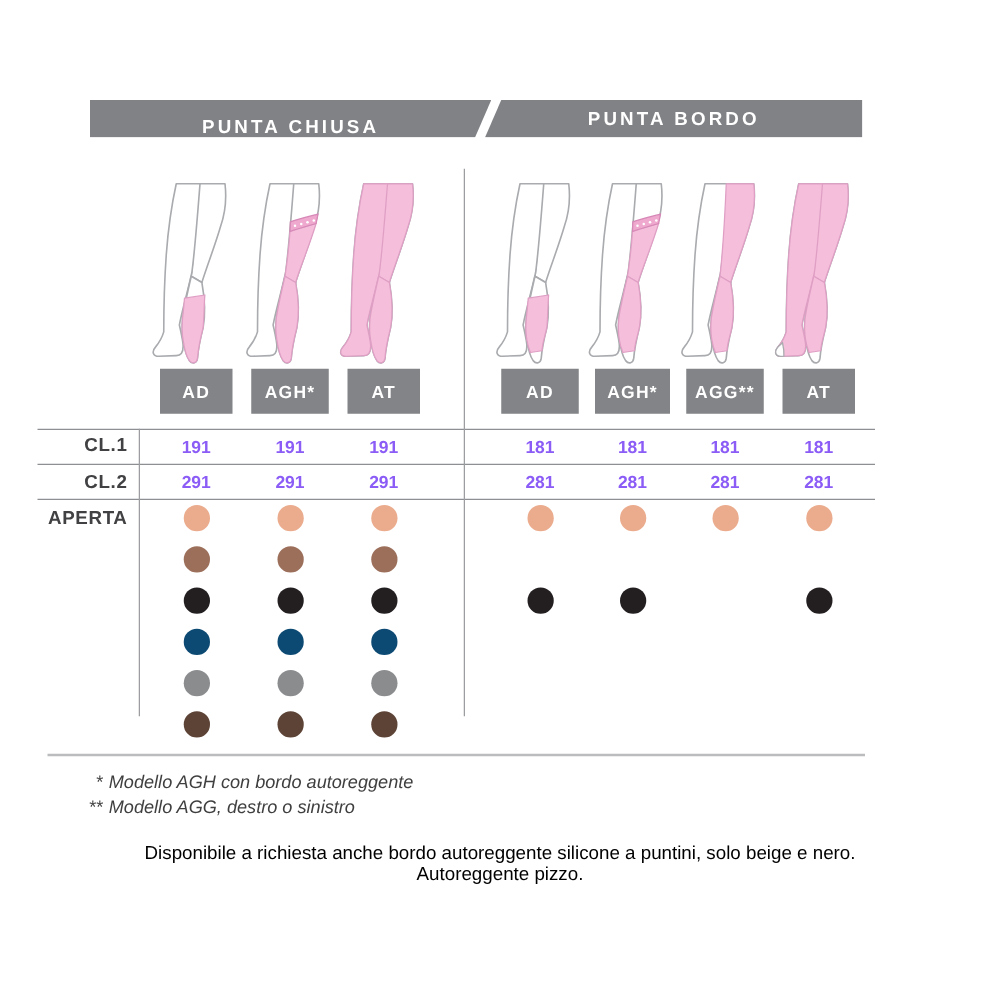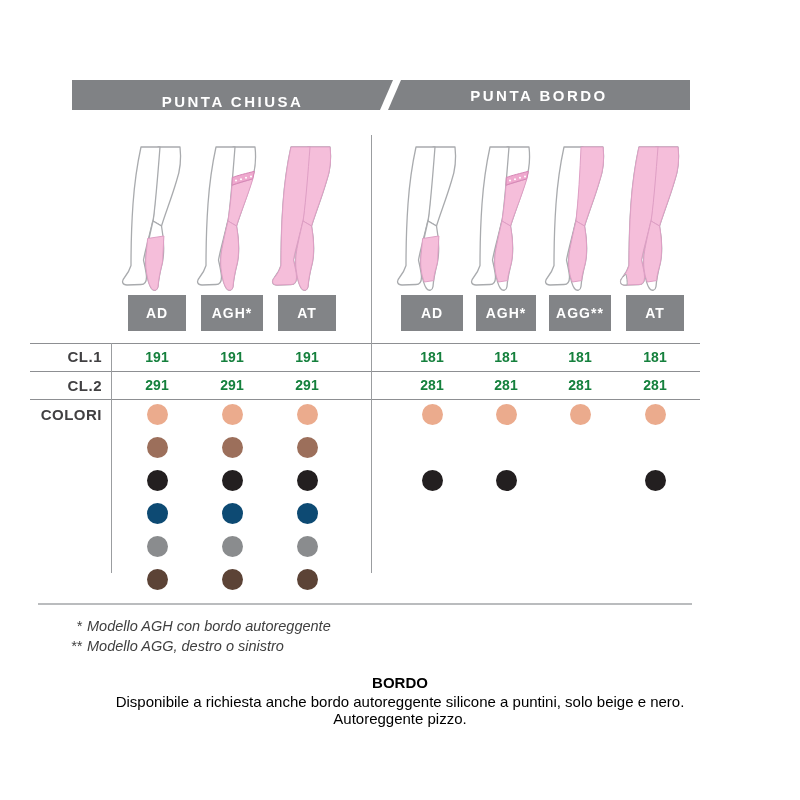--- a/index.html
+++ b/index.html
@@ -26,21 +26,21 @@
   .hline{position:absolute;left:30px;width:670px;height:1px;background:#8d8f92;}
   .vline{position:absolute;width:1px;background:#9b9da0;}
   .rule{position:absolute;left:38px;width:654px;height:2px;background:#babcbe;}
   
   .rowlab{
     position:absolute;left:27px;width:75px;text-align:right;
     font-weight:bold;font-size:15px;color:#414042;letter-spacing:.5px;
   }
   .num{
     position:absolute;width:60px;text-align:center;
-    font-weight:bold;font-size:14px;color:#15803d;
+    font-weight:bold;font-size:14px;color:#8b5cf6;
   }
   .dot{position:absolute;width:21px;height:21px;border-radius:50%;}
   
   .footnote{position:absolute;left:60px;font-style:italic;font-size:14.5px;color:#3f3f3f;}
   .footnote .mark{display:inline-block;width:22px;text-align:right;margin-right:5px;font-style:italic;}
   
   .bordo{position:absolute;left:0;top:674px;width:800px;text-align:center;color:#000;}
   .bordo .title{font-weight:bold;font-size:15px;margin-bottom:2px;}
   .bordo .line{font-size:15px;line-height:17px;}
   svg{display:block;}
@@ -57,21 +57,21 @@
 
 <div class="hline" style="top:343px;"></div>
 <div class="hline" style="top:371px;"></div>
 <div class="hline" style="top:399px;"></div>
 <div class="vline" style="left:111px;top:343px;height:230px;"></div>
 <div class="vline" style="left:371px;top:135px;height:438px;"></div>
 <div class="rule" style="top:603px;"></div>
 
 <div class="rowlab" style="top:348px;">CL.1</div>
 <div class="rowlab" style="top:377px;">CL.2</div>
-<div class="rowlab" style="top:406px;">COLORI</div>
+<div class="rowlab" style="top:406px;">APERTA</div>
 
 <div id="columns-root">
     <div class="abs" style="left:118px;top:143px;">
       <svg width="78" height="150" viewBox="0 0 78 150">
         <path d="M40,4 L62,4 C63.5,17 62,28 58.5,38 C53.5,55 47.5,70 43.5,83 L35,78 C37.5,55 39,28 40,4 Z" fill="#ffffff" stroke="#a9abae" stroke-width="1.3" stroke-linejoin="round"></path>
         <path d="M23,4 L42,4 C40,30 38,56 35.5,75 C31.5,93 27.5,106 25.5,117 C27,124 28.5,130 28.5,134 C28.5,139 26.5,141.5 23,141.5 L9,142 C4.5,142 3,138.5 6.5,134.5 C9,131.5 11.5,127.5 13,122.5 C13,103 13.5,82 15,61 C16.5,40 19.5,20 23,4 Z" fill="#ffffff" stroke="#a9abae" stroke-width="1.3" stroke-linejoin="round"></path>
         <path d="M35,78 C31.5,93 29,104 28,112 C27.5,118 27.5,124 28.5,129 C29.5,136 31,142 33.5,145.5 C36,148.5 39.5,147.5 40,143.5 C40.5,136 42.5,127 44.5,119 C46.5,108 45.5,94 43.5,83 Z" fill="#ffffff" stroke="#a9abae" stroke-width="1.3" stroke-linejoin="round"></path>
         <path d="M29.6,95.5 L45.9,93 C45.2,102 45.3,110 44.5,119 C42.5,127 40.5,136 40,143.5 C39.5,147.5 36,148.5 33.5,145.5 C31,142 29.5,136 28.5,129 C27.5,124 27.5,118 28,112 C28.7,105.5 29.2,100.5 29.6,95.5 Z" fill="#F5BEDA" stroke="#DF9FC5" stroke-width="1" stroke-linejoin="round"></path>
       </svg>
     </div>
@@ -190,16 +190,15 @@
   </div>
 
 <div class="footnote" style="top:618px;">
   <span class="mark">*</span><span>Modello AGH con bordo autoreggente</span>
 </div>
 <div class="footnote" style="top:638px;">
   <span class="mark">**</span><span>Modello AGG, destro o sinistro</span>
 </div>
 
 <div class="bordo">
-  <div class="title">BORDO</div>
   <div class="line">Disponibile a richiesta anche bordo autoreggente silicone a puntini, solo beige e nero.</div>
   <div class="line">Autoreggente pizzo.</div>
 </div>
 
 </body></html>

